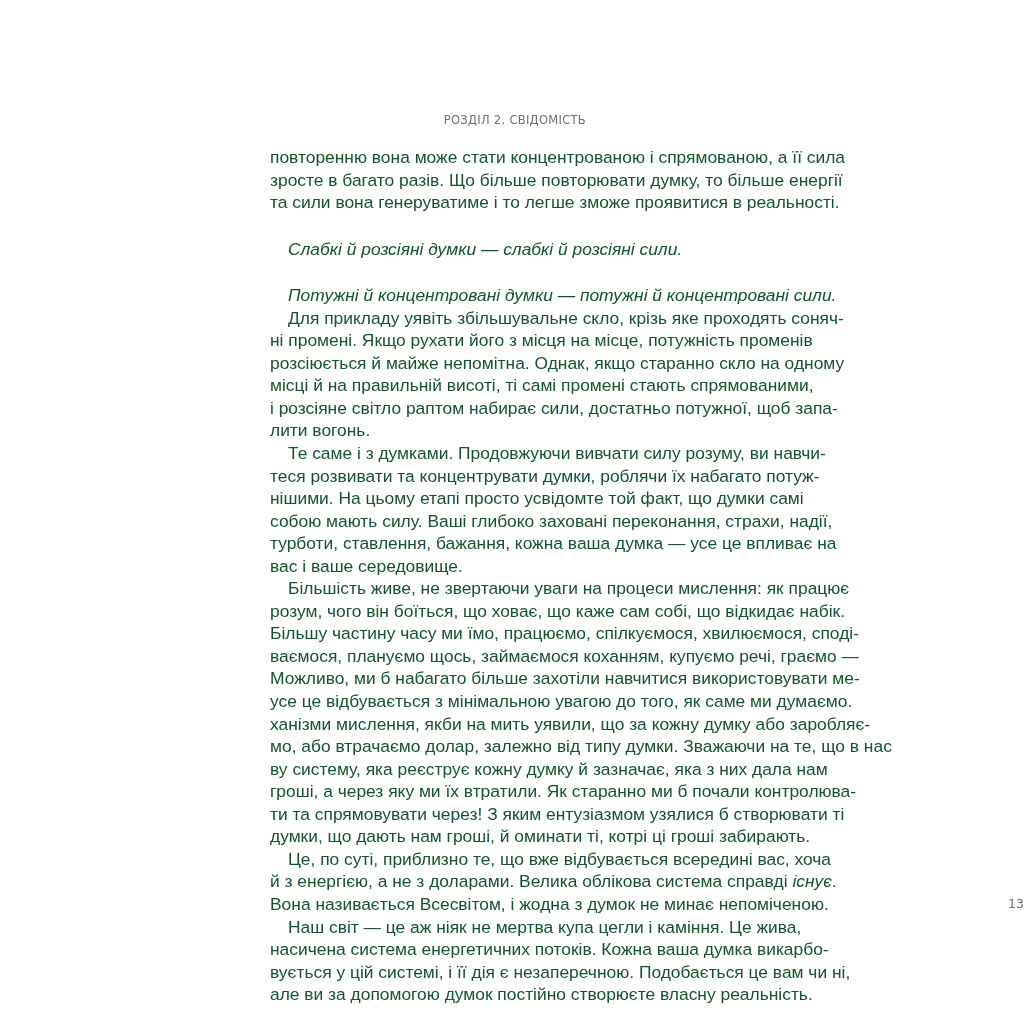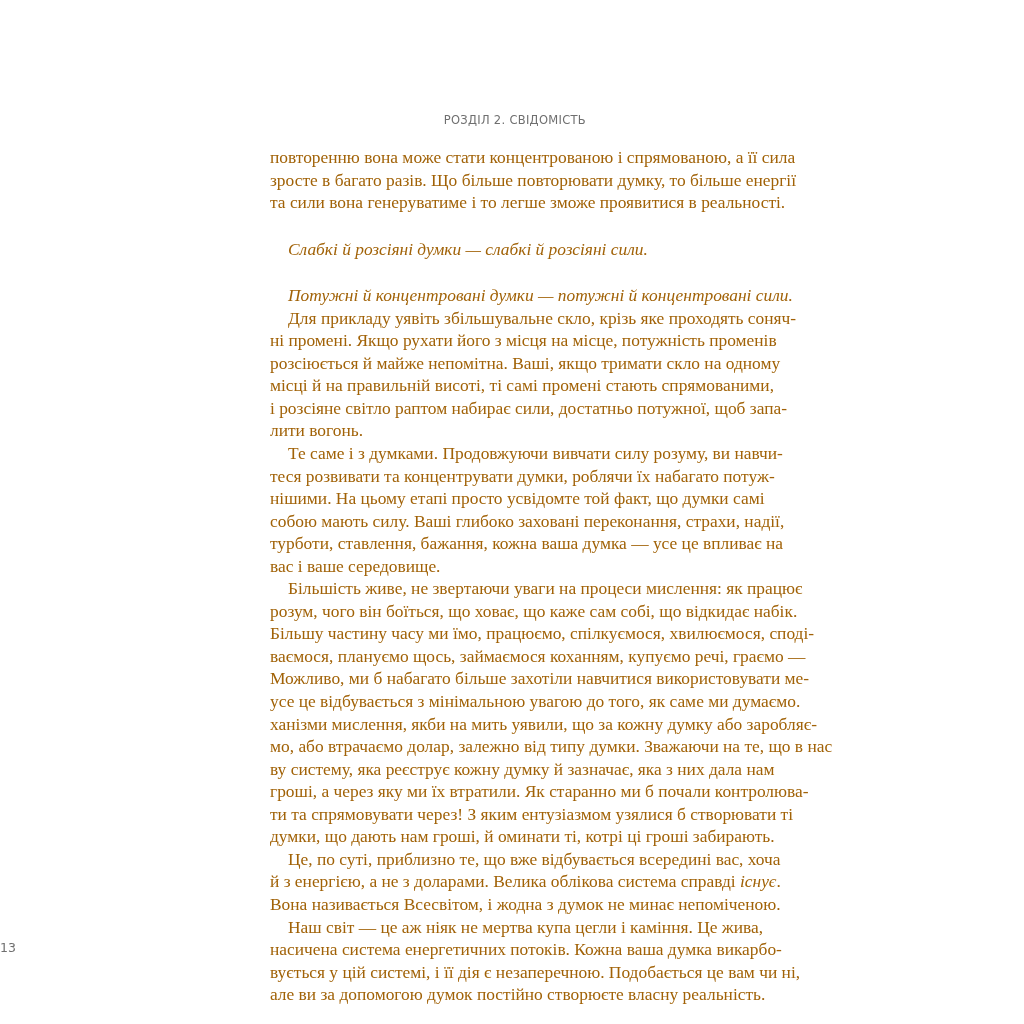--- a/index.html
+++ b/index.html
@@ -27,24 +27,24 @@
     font-size: 11.5px;
     letter-spacing: 0.3px;
     color: #6f6f6f;
     white-space: nowrap;
   }
   .body-text {
     position: absolute;
     left: 270px;
     top: 146px;
     width: 480px;
-    font-family: Liberation Serif, serif;
+    font-family: Liberation Sans, sans-serif;
     font-size: 17.4px;
     line-height: 22.55px;
-    color: #a16207;
+    color: #14532d;
   }
   .line {
     display: block;
     white-space: nowrap;
     text-align: justify;
     text-align-last: justify;
     height: 22.55px;
   }
   .line.last {
     text-align-last: left;
@@ -54,45 +54,45 @@
   }
   .line.italic {
     font-style: italic;
     margin-top: 24px;
   }
   .ital {
     font-style: italic;
   }
   .folio {
     position: absolute;
-    top: 940px;
+    top: 896px;
     left: 0;
     width: 1024px;
-    text-align: left;
+    text-align: right;
     font-family: "DejaVu Sans", sans-serif;
     font-size: 12.5px;
     color: #6f6f6f;
   }
 </style>
 </head>
 <body>
 
 <div class="page">
 
   <div class="running-head">РОЗДІЛ 2. СВІДОМІСТЬ</div>
 
   <div class="body-text">
     <span class="line">повторенню вона може стати концентрованою і спрямованою, а її сила</span>
     <span class="line">зросте в багато разів. Що більше повторювати думку, то більше енергії</span>
     <span class="line last">та сили вона генеруватиме і то легше зможе проявитися в реальності.</span>
     <span class="line last indent italic">Слабкі й розсіяні думки — слабкі й розсіяні сили.</span>
     <span class="line last indent italic">Потужні й концентровані думки — потужні й концентровані сили.</span>
     <span class="line indent">Для прикладу уявіть збільшувальне скло, крізь яке проходять соняч-</span>
     <span class="line">ні промені. Якщо рухати його з місця на місце, потужність променів</span>
-    <span class="line">розсіюється й майже непомітна. Ваші, якщо тримати скло на одному</span>
+    <span class="line">розсіюється й майже непомітна. Однак, якщо старанно скло на одному</span>
     <span class="line">місці й на правильній висоті, ті самі промені стають спрямованими,</span>
     <span class="line">і розсіяне світло раптом набирає сили, достатньо потужної, щоб запа-</span>
     <span class="line last">лити вогонь.</span>
     <span class="line indent">Те саме і з думками. Продовжуючи вивчати силу розуму, ви навчи-</span>
     <span class="line">теся розвивати та концентрувати думки, роблячи їх набагато потуж-</span>
     <span class="line">нішими. На цьому етапі просто усвідомте той факт, що думки самі</span>
     <span class="line">собою мають силу. Ваші глибоко заховані переконання, страхи, надії,</span>
     <span class="line">турботи, ставлення, бажання, кожна ваша думка — усе це впливає на</span>
     <span class="line last">вас і ваше середовище.</span>
     <span class="line indent">Більшість живе, не звертаючи уваги на процеси мислення: як працює</span>

